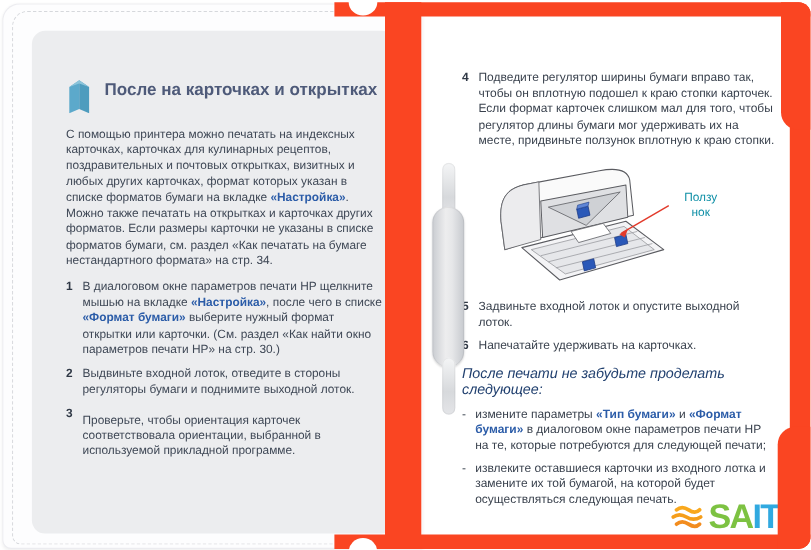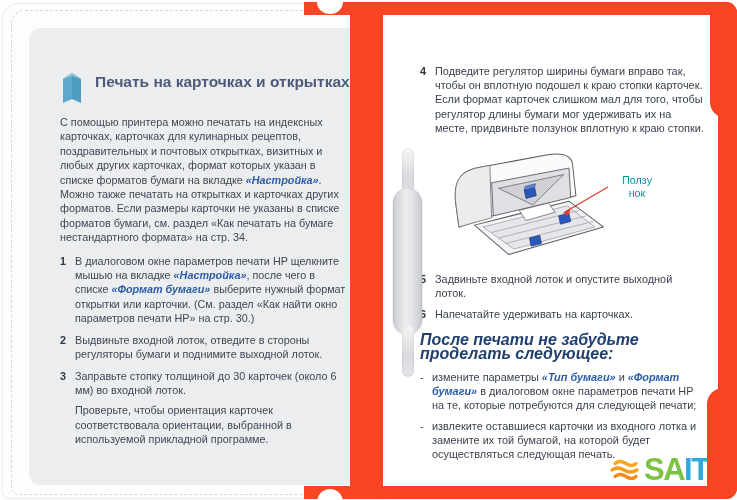--- a/index.html
+++ b/index.html
@@ -18,30 +18,30 @@
   
   .left-content{position:absolute;left:60px;top:72px;width:290px;color:#3e4755;
                 font-size:10.8px;line-height:14.4px;z-index:2;}
   .heading-row{display:flex;gap:11px;align-items:flex-start;}
   .heading-row h1{margin:0;font-size:15.5px;line-height:20px;font-weight:bold;color:#4e5a79;}
   .intro{margin:12px 0 9px 0;}
   .step{display:flex;margin-bottom:7px;}
   .num{flex:none;width:15px;font-weight:bold;color:#2f3845;}
   .txt{flex:1;}
   .note{margin:6px 0 0 0;}
-  .hl{color:var(--inline-blue,#2b5ca8);font-weight:bold;font-style:italic;}
+  .hl{color:var(--inline-blue,#2b5ca8);font-weight:bold;}
 
   
   .right-content{position:absolute;left:420px;top:64px;width:285px;color:#3a424e;
                  font-size:10.9px;line-height:14.2px;z-index:2;}
   .figure{position:relative;width:266px;height:127px;margin:6px 0 3px 14px;text-align:center;}
   .figure svg{position:absolute;left:0;top:0;}
   .callout{position:absolute;left:176px;top:32px;width:54px;font-size:10.8px;line-height:13px;
            color:var(--callout-teal,#0e8fa6);}
-  .after-head{margin:11px 0 9px 0;font-style:italic;font-weight:bold;font-size:16px;
+  .after-head{margin:11px 0 9px 0;font-style:italic;font-weight:normal;font-size:13px;
               color:#21406f;}
   .bullet{display:flex;margin-bottom:6px;}
   .mark{flex:none;width:12px;}
 
   
   .folder{position:absolute;background:var(--accent-orange,#fa4522);z-index:3;}
   .f-top{left:304px;top:2px;width:433px;height:13px;border-top-right-radius:11px;}
   .f-bottom{left:304px;top:486px;width:433px;height:13px;border-bottom-right-radius:11px;}
   .f-spine{left:350px;top:2px;width:33px;height:496px;}
   .f-band{left:718px;top:10px;width:19px;height:480px;}
@@ -78,35 +78,34 @@
     <div class="panel"></div>
   </div>
 
   <div class="left-content">
     <div class="heading-row">
       <svg width="24" height="31" viewBox="0 0 24 31">
         <path d="M3,7 L12,1 L12,27 L3,31 Z" fill="#5ca9cb"></path>
         <path d="M12,1 L21,7 L21,31 L12,27 Z" fill="#4e9cbe"></path>
         <path d="M3,7 L12,1 L21,7 L12,4 Z" fill="#8cc4da"></path>
       </svg>
-      <h1>Печать на карточках и открытках</h1>
+      <h1>После на карточках и открытках</h1>
     </div>
     <p class="intro"><span>С помощью принтера можно печатать на индексных карточках, карточках для кулинарных рецептов, поздравительных и почтовых открытках, визитных и любых других карточках, формат которых указан в списке форматов бумаги на вкладке </span><span class="hl">«Настройка»</span><span>. Можно также печатать на открытках и карточках других форматов. Если размеры карточки не указаны в списке форматов бумаги, см. раздел «Как печатать на бумаге нестандартного формата» на стр. 34.</span></p>
     <div class="step">
       <span class="num">1</span>
       <span class="txt"><span>В диалоговом окне параметров печати HP щелкните мышью на вкладке </span><span class="hl">«Настройка»</span><span>, после чего в списке </span><span class="hl">«Формат бумаги»</span><span> выберите нужный формат открытки или карточки. (См. раздел «Как найти окно параметров печати HP» на стр. 30.)</span></span>
     </div>
     <div class="step">
       <span class="num">2</span>
       <span class="txt"><span>Выдвиньте входной лоток, отведите в стороны регуляторы бумаги и поднимите выходной лоток.</span></span>
     </div>
     <div class="step">
       <span class="num">3</span>
       <span class="txt">
-        <span><span>Заправьте стопку толщиной до 30 карточек (около 6 мм) во входной лоток.</span></span>
         <span class="note" style="display:block">Проверьте, чтобы ориентация карточек соответствовала ориентации, выбранной в используемой прикладной программе.</span>
       </span>
     </div>
   </div>
 
   <div class="right-content">
     <div class="step">
       <span class="num">4</span>
       <span class="txt"><span>Подведите регулятор ширины бумаги вправо так, чтобы он вплотную подошел к краю стопки карточек. Если формат карточек слишком мал для того, чтобы регулятор длины бумаги мог удерживать их на месте, придвиньте ползунок вплотную к краю стопки.</span></span>
     </div>

